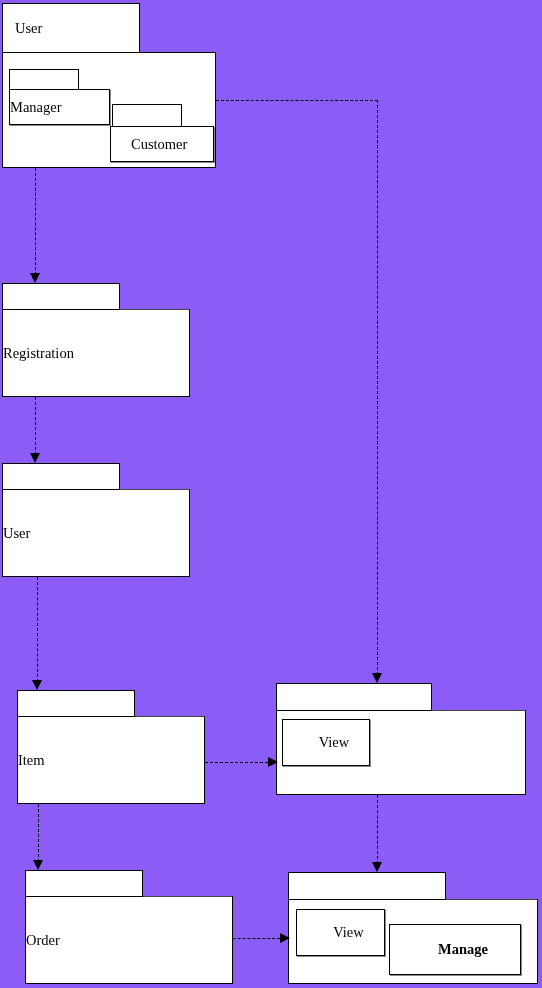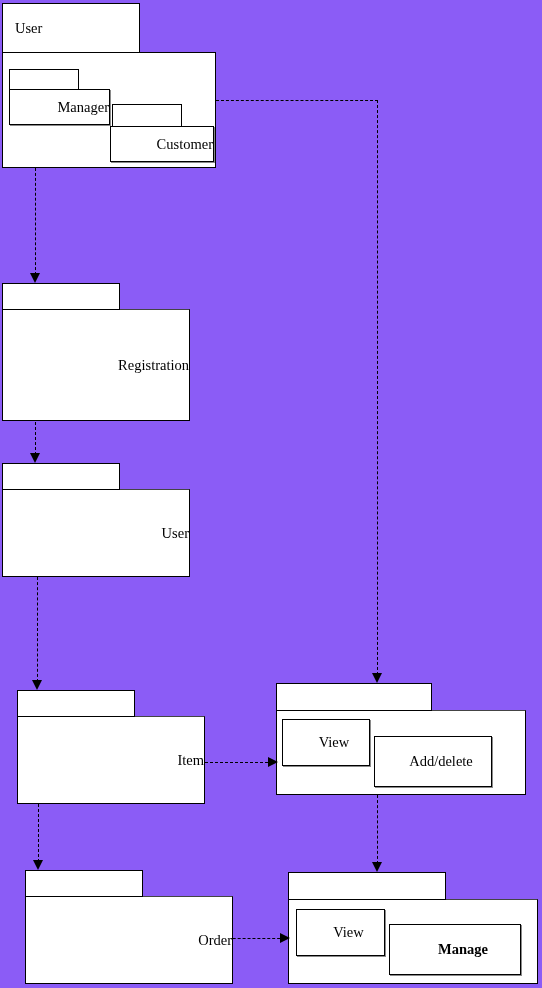--- a/index.html
+++ b/index.html
@@ -27,21 +27,21 @@
     z-index: 2;
   }
   .pkg-body {
     position: absolute;
     border: 1px solid #000000;
     background: #ffffff;
     box-sizing: border-box;
     z-index: 1;
     display: flex;
     align-items: center;
-    justify-content: flex-end;
+    justify-content: flex-start;
   }
   .pkg-body.tabbed-top {
     border-top: 1px solid #444444;
   }
   .pkg-label {
     font-size: 14.5px;
     color: #000000;
     line-height: 1;
     white-space: nowrap;
   }
@@ -123,21 +123,21 @@
 
   <div class="pkg">
     <div class="pkg-tab" style="left:112px; top:104px; width:70px; height:23px; z-index:3;"></div>
     <div class="pkg-body shadowed" style="left:110px; top:126px; width:104px; height:36px; z-index:3;padding-left:20px;">
       <span class="pkg-label">Customer</span>
     </div>
   </div>
 
   <div class="pkg">
     <div class="pkg-tab" style="left:2px; top:283px; width:118px; height:27px;"></div>
-    <div class="pkg-body tabbed-top" style="left:2px; top:309px; width:188px; height:112px;">
+    <div class="pkg-body tabbed-top" style="left:2px; top:309px; width:188px; height:88px;">
       <span class="pkg-label">Registration</span>
     </div>
   </div>
 
   <div class="pkg">
     <div class="pkg-tab" style="left:2px; top:463px; width:118px; height:27px;"></div>
     <div class="pkg-body tabbed-top" style="left:2px; top:489px; width:188px; height:88px;">
       <span class="pkg-label">User</span>
     </div>
   </div>
@@ -156,23 +156,20 @@
     </div>
   </div>
 
   <div class="pkg">
     <div class="pkg-tab" style="left:276px; top:683px; width:156px; height:28px;"></div>
     <div class="pkg-body tabbed-top" style="left:276px; top:710px; width:250px; height:85px;"></div>
   </div>
   <div class="rect-box shadowed" style="left:282px; top:719px; width:88px; height:47px;">
     <span class="pkg-label">View</span>
   </div>
-  <div class="rect-box shadowed" style="left:374px; top:736px; width:118px; height:51px;">
-    <span class="pkg-label">Add/delete</span>
-  </div>
 
   <div class="pkg">
     <div class="pkg-tab" style="left:288px; top:872px; width:158px; height:28px;"></div>
     <div class="pkg-body tabbed-top" style="left:288px; top:899px; width:250px; height:85px;"></div>
   </div>
   <div class="rect-box shadowed" style="left:296px; top:909px; width:89px; height:47px;">
     <span class="pkg-label">View</span>
   </div>
   <div class="rect-box shadowed" style="left:389px; top:924px; width:132px; height:51px;font-weight:bold;">
     <span class="pkg-label">Manage</span>

